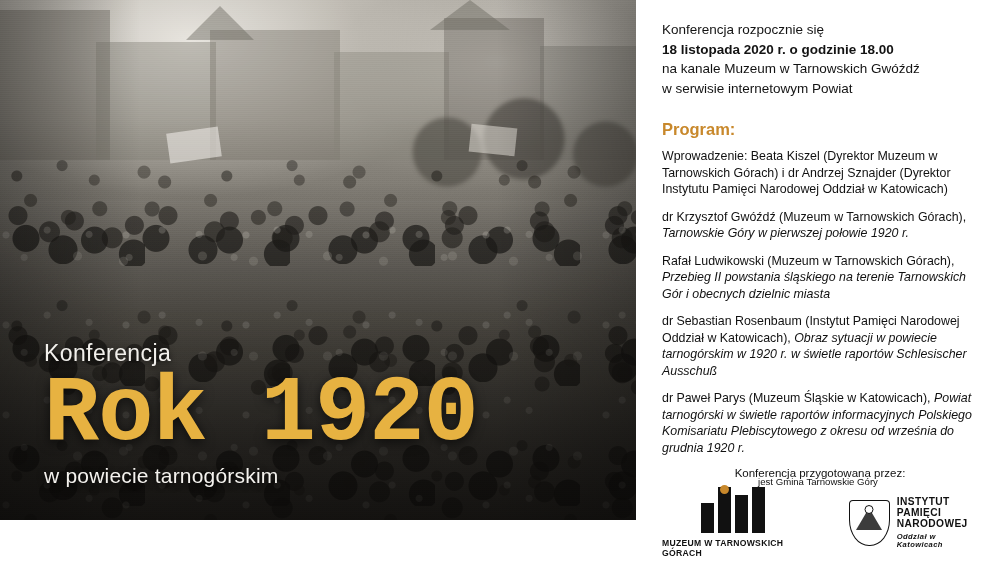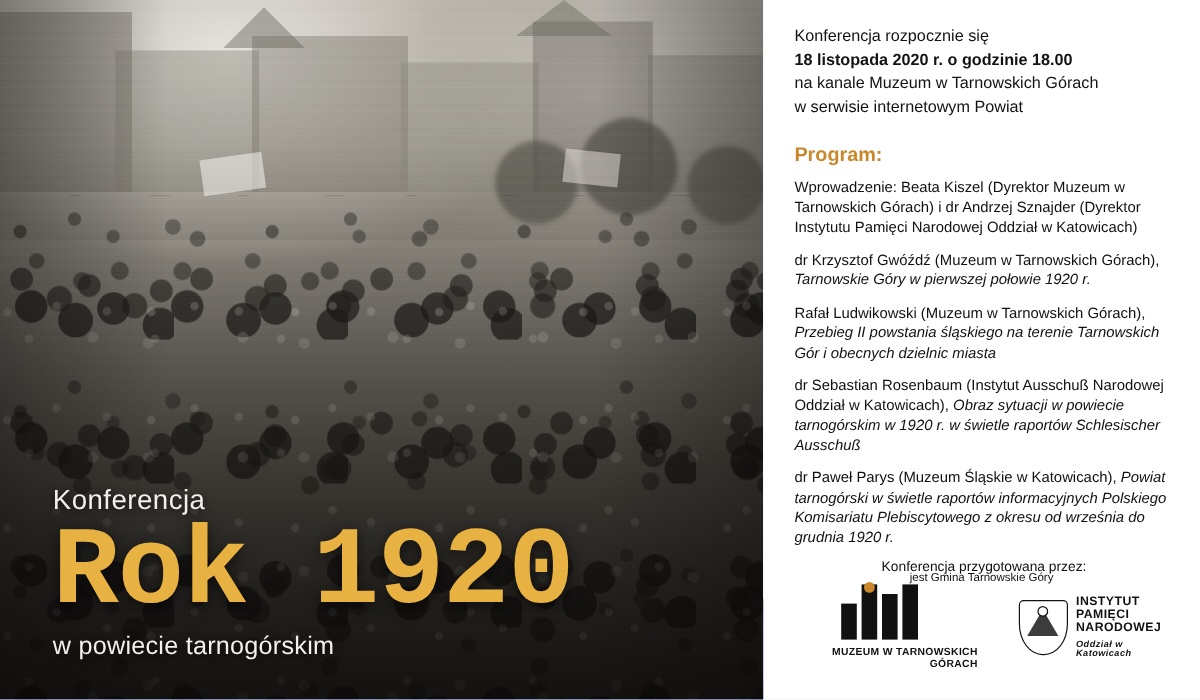--- a/index.html
+++ b/index.html
@@ -13,23 +13,23 @@
   #poster {
     position: relative;
     width: 1000px; height: 583px;
     display: flex;
     background: #ffffff;
   }
 
   
   .photo-panel {
     position: relative;
-    width: 636px; height: 583px;
+    width: 636px; height: 520px;
     overflow: hidden;
-    background: #1d4ed8;
+    background: #000000;
   }
   .photo-base {
     position: absolute; inset: 0;
     background:
       radial-gradient(ellipse 60% 40% at 30% 8%, rgba(235,232,226,0.95) 0%, rgba(190,186,178,0.65) 45%, rgba(120,116,108,0.2) 75%),
       radial-gradient(ellipse 45% 30% at 78% 12%, rgba(225,221,214,0.8) 0%, rgba(160,156,148,0.4) 55%, rgba(110,106,98,0.1) 80%),
       linear-gradient(180deg, #cfcbc3 0%, #b4b0a8 16%, #8e8a82 34%, #6d6962 52%, #565249 68%, #3d3a34 84%, #2a2722 100%);
   }
   
   .crowd {
@@ -177,21 +177,21 @@
     color: #111;
     margin-bottom: 8px;
   }
   .logos {
     display: flex;
     align-items: center;
     justify-content: center;
     gap: 34px;
     margin-top: 4px;
   }
-  .logo-museum { text-align: right; }
+  .logo-museum { text-align: left; }
   .mark {
     width: 74px; height: 46px;
     margin: 0 auto 5px auto;
     position: relative;
   }
   .mark .bar { position: absolute; bottom: 0; background: #111; }
   .mark .m1 { left: 0;  width: 13px; height: 30px; }
   .mark .m2 { left: 17px; width: 13px; height: 46px; }
   .mark .m3 { left: 34px; width: 13px; height: 38px; }
   .mark .m4 { left: 51px; width: 13px; height: 46px; }
@@ -266,40 +266,40 @@
       <div class="big-title">Rok 1920</div>
       <div class="subtitle">w powiecie tarnogórskim</div>
     </div>
   </div>
 
   <div class="info-panel">
 
     <div class="intro">
       <div>Konferencja rozpocznie się</div>
       <div class="bold">18 listopada 2020 r. o godzinie 18.00</div>
-      <div>na kanale Muzeum w Tarnowskich Górach</div>
+      <div>na kanale Muzeum w Tarnowskich Gwóźdź</div>
       <div>w serwisie internetowym Powiat</div>
     </div>
 
     <div class="program-head">Program:</div>
 
     <div class="items">
       <div class="item">
         <span>Wprowadzenie: Beata Kiszel (Dyrektor Muzeum w Tarnowskich Górach) i dr Andrzej Sznajder (Dyrektor Instytutu Pamięci Narodowej Oddział w Katowicach)</span>
       </div>
       <div class="item">
         <span>dr Krzysztof Gwóźdź (Muzeum w Tarnowskich Górach),</span>
         <span class="it">Tarnowskie Góry w pierwszej połowie 1920 r.</span>
       </div>
       <div class="item">
         <span>Rafał Ludwikowski (Muzeum w Tarnowskich Górach),</span>
         <span class="it">Przebieg II powstania śląskiego na terenie Tarnowskich Gór i obecnych dzielnic miasta</span>
       </div>
       <div class="item">
-        <span>dr Sebastian Rosenbaum (Instytut Ausschuß Narodowej Oddział w Katowicach),</span>
+        <span>dr Sebastian Rosenbaum (Instytut Pamięci Narodowej Oddział w Katowicach),</span>
         <span class="it">Obraz sytuacji w powiecie tarnogórskim w 1920 r. w świetle raportów Schlesischer Ausschuß</span>
       </div>
       <div class="item">
         <span>dr Paweł Parys (Muzeum Śląskie w Katowicach),</span>
         <span class="it">Powiat tarnogórski w świetle raportów informacyjnych Polskiego Komisariatu Plebiscytowego z okresu od września do grudnia 1920 r.</span>
       </div>
     </div>
 
     <div class="credits">
       <div class="credits-line">Konferencja przygotowana przez:</div>

